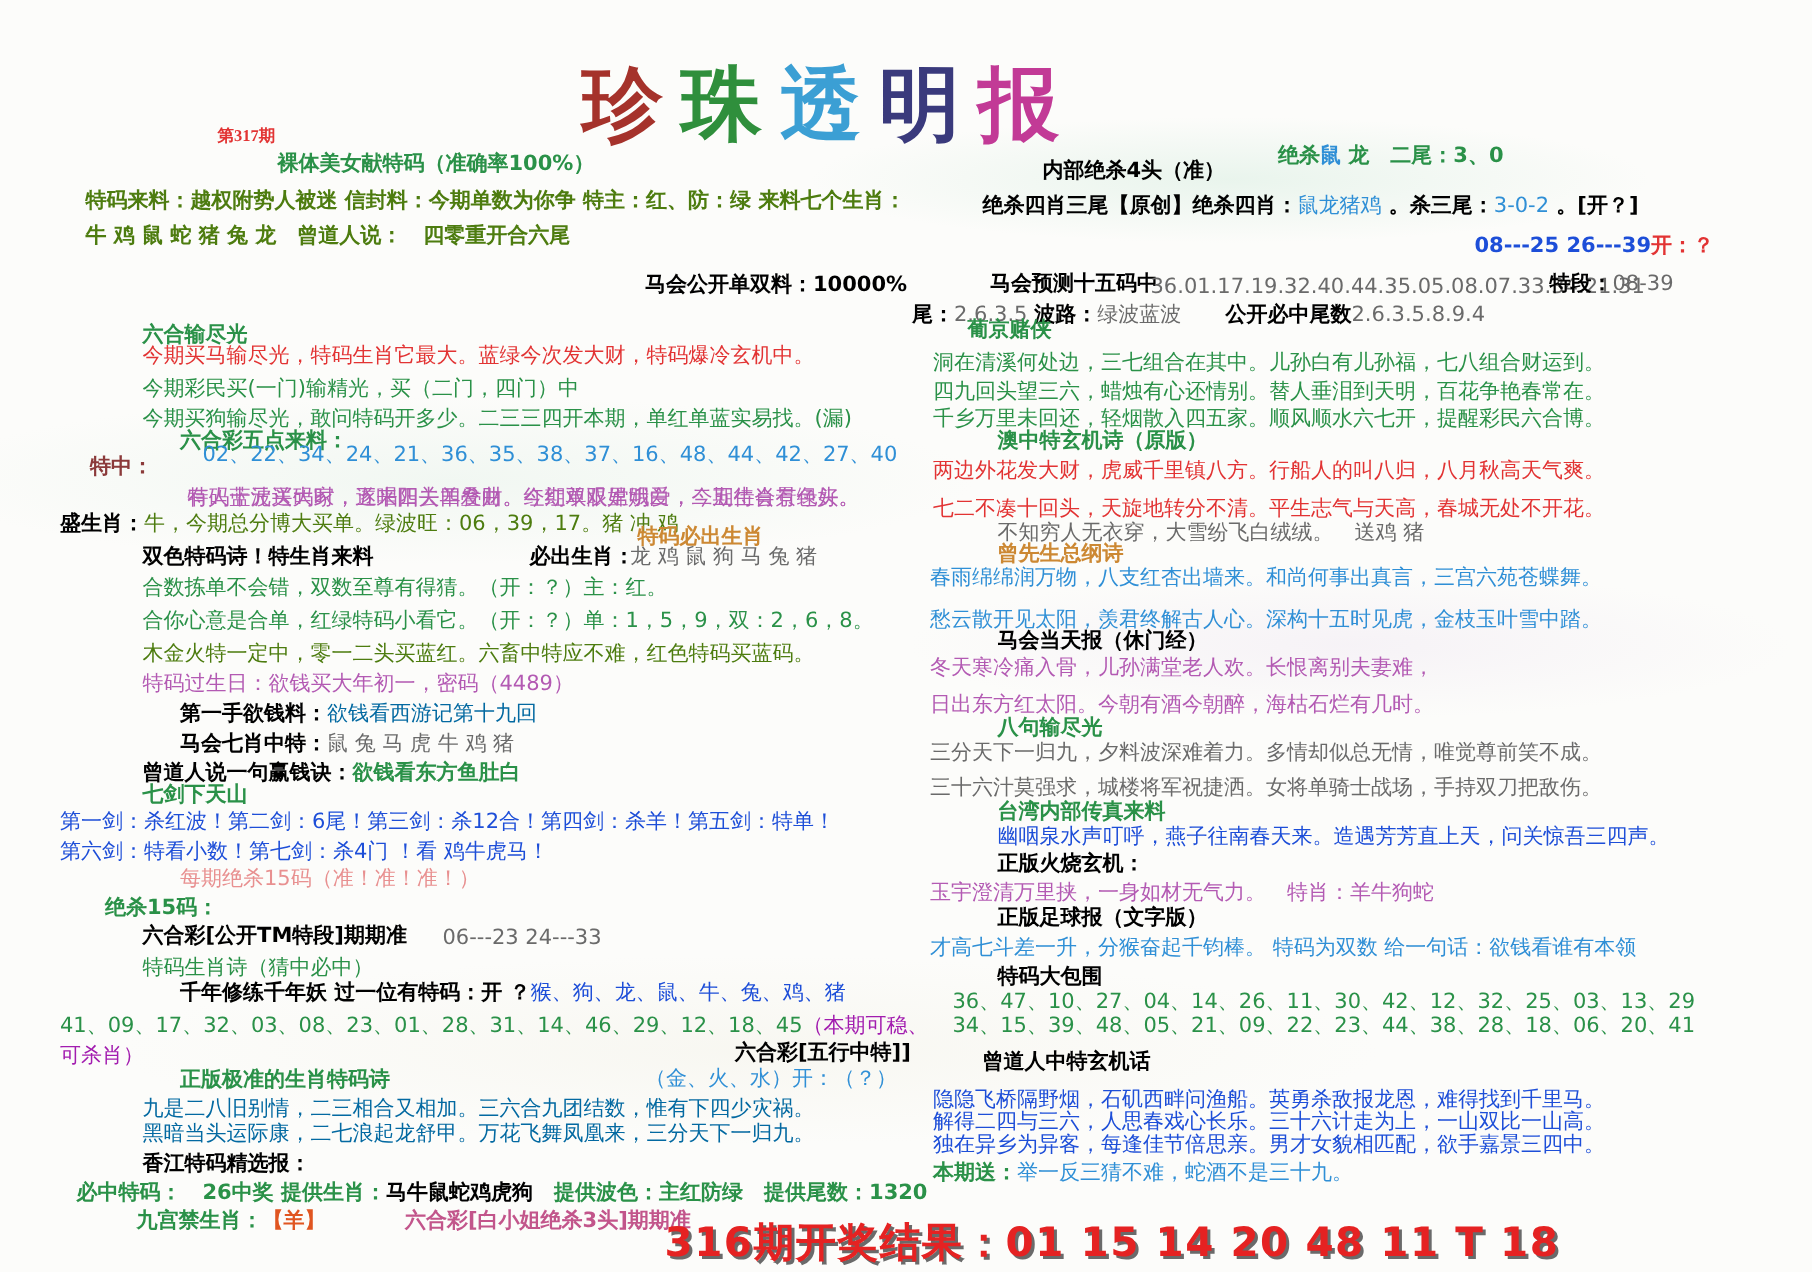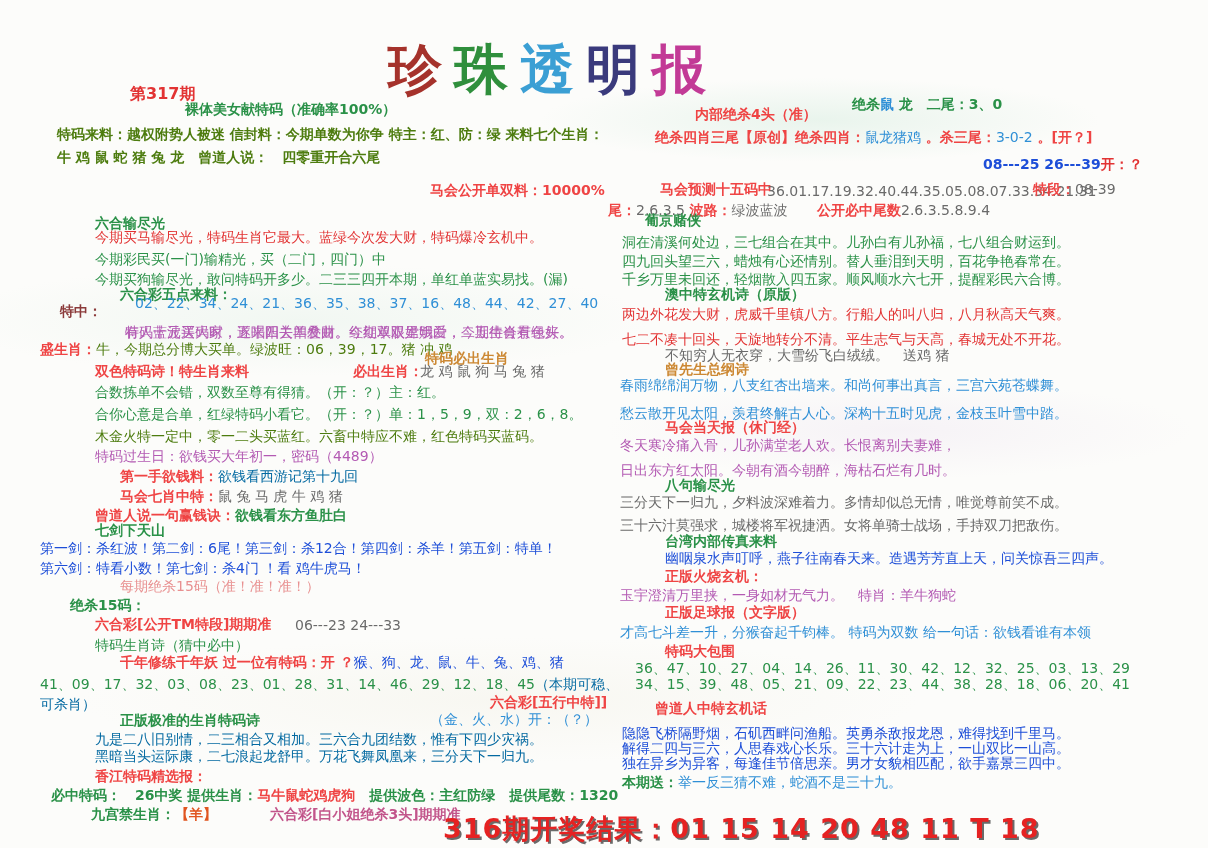--- a/index.html
+++ b/index.html
@@ -11,39 +11,39 @@
       radial-gradient(ellipse 420px 70px at 900px 430px, rgba(235,225,240,.35), transparent 70%),
       radial-gradient(ellipse 600px 90px at 500px 700px, rgba(240,238,225,.35), transparent 70%),
       #fcfcfa;
     font-family:"DejaVu Sans",sans-serif;
     font-size:14px; color:#333;
   }
   .ln{position:absolute;white-space:nowrap;line-height:1.15;}
   .b{font-weight:bold;}
   
   .g {color:#2a9148;}       
-  .nv{color:#ef4444;}       
+  .nv{color:#000000;}       
   .or{color:#4d7c0f;}       
   .ob{color:#1d4ed8;}       
   .oh{color:#cc8833;}       
   .rd{color:#e23333;}       
   .mg{color:#b35ab3;}       
   .mp{color:#0369a1;}       
   .bl{color:#2f8fd6;}       
   .gy{color:#6a6a6a;}       
   .pk{color:#e89090;}       
   .rs{color:#c2558b;}       
   .mr{color:#8b3a3a;}       
-  .dg{color:#0369a1;text-align:right;}       
+  .dg{color:#a21caf;text-align:right;}       
   .or2{color:#e05520;}      
 
   
   #title{left:388px;top:38px;font-size:54px;font-weight:bold;letter-spacing:12px;font-family:"DejaVu Serif",serif;}
   #title span{display:inline-block;}
-  #issue{left:130px;top:85px;font-size:16px;}
+  #issue{left:145px;top:85px;font-size:11px;font-family:Liberation Serif, serif;}
 
   
   #a01{left:185px;top:101px} #a02{left:57px;top:126px} #a03{left:57px;top:149px}
   #a04{left:430px;top:182px} #a05{left:95px;top:215px}  #a06{left:95px;top:229px}
   #a07{left:95px;top:251px}  #a08{left:95px;top:271px}  #a09{left:120px;top:286px}
   #a10{left:135px;top:295px} #a11{left:60px;top:303px}  #a11a{left:125px;top:324px}
   #a11b{left:125px;top:324px}#a12{left:40px;top:341px}  #a13{left:425px;top:350px}
   #a14{left:95px;top:363px}  #a14c{left:420px;top:363px}#a15{left:95px;top:384px}
   #a16{left:95px;top:406px}  #a17{left:95px;top:428px}  #a18{left:95px;top:448px}
   #a19{left:120px;top:468px} #a20{left:120px;top:488px} #a21{left:95px;top:507px}

